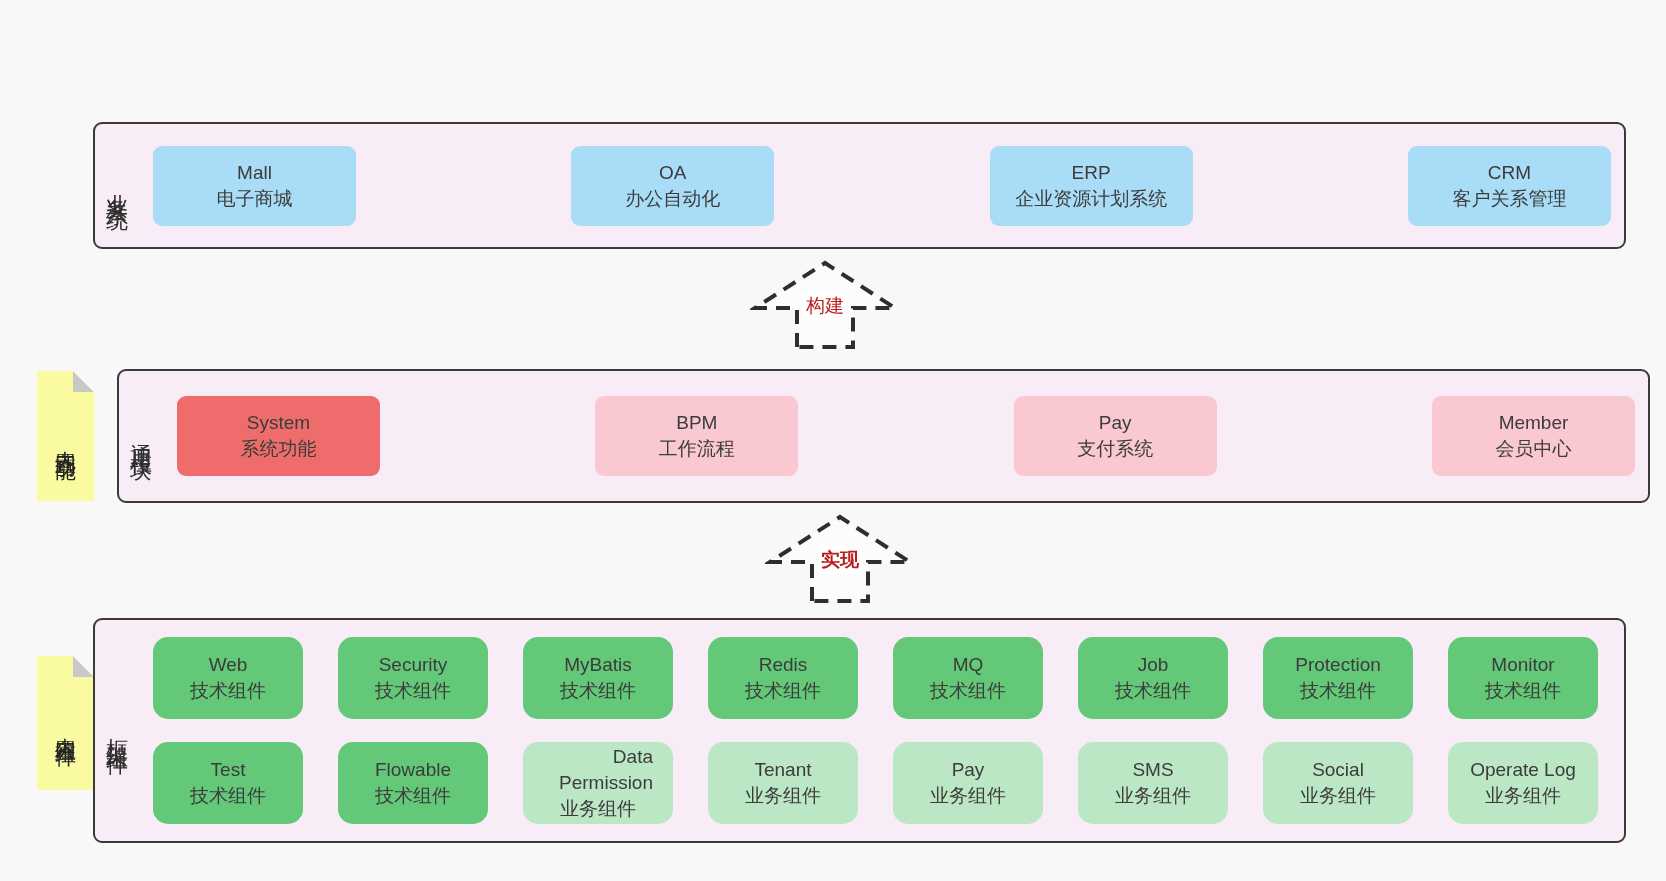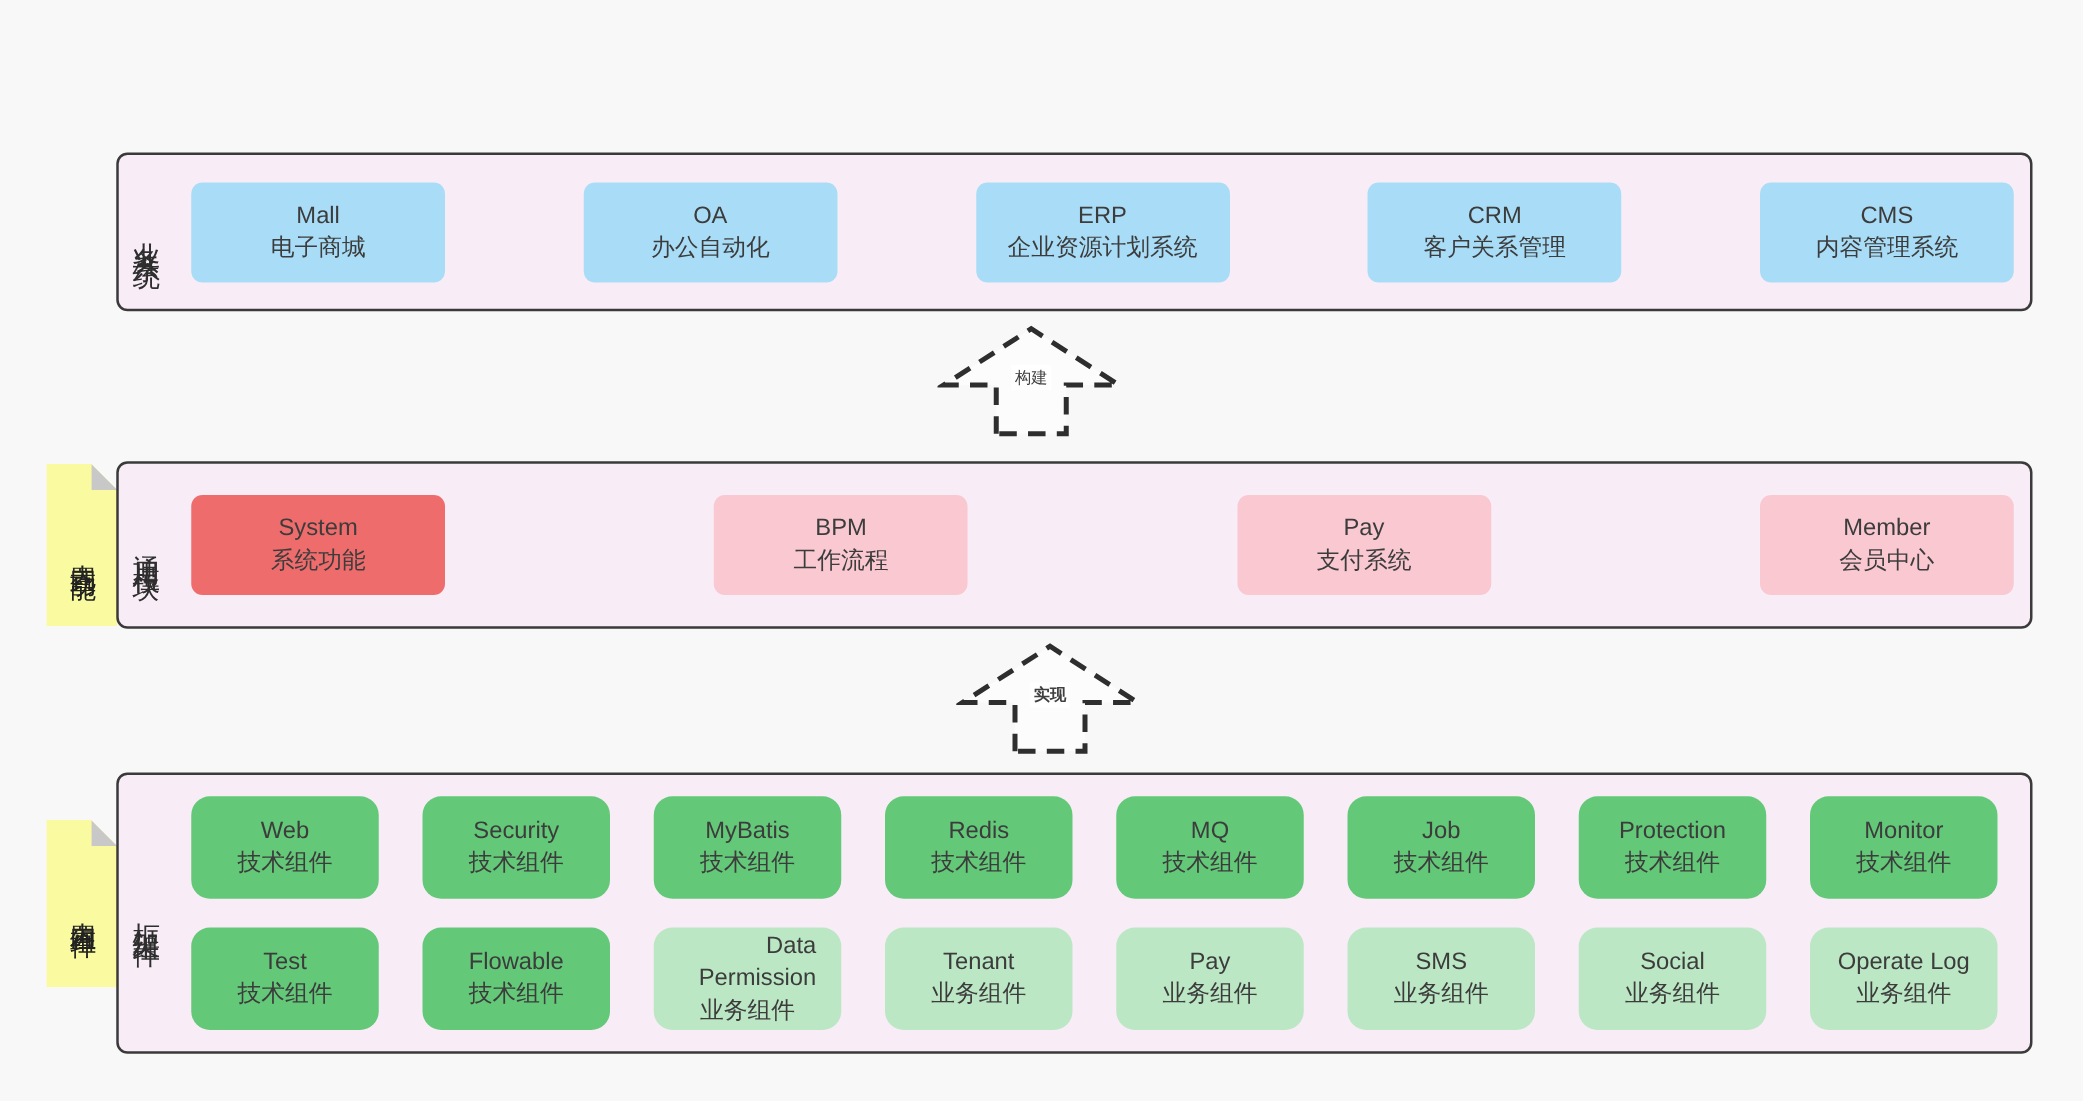--- a/index.html
+++ b/index.html
@@ -92,22 +92,22 @@
   }
 
   
   .arrow { position: absolute; width: 150px; height: 95px; z-index: 0; }
   .arrow svg { display: block; }
   .arrow-label {
     position: absolute;
     left: 50%; top: 36px;
     transform: translateX(-50%);
     background: #ffffff;
-    font-size: 13px;
-    color: #404040;
+    font-size: 19px;
+    color: #b91c1c;
     padding: 1px 3px;
     white-space: nowrap;
   }
 </style>
 </head>
 <body>
 
 <div id="canvas">
 
   <div class="sticky" style="top:371px;height:130px;">
@@ -130,36 +130,32 @@
         <div class="t">OA</div>
         <div class="s">办公自动化</div>
       </div>
       <div class="box box-lg blue">
         <div class="t">ERP</div>
         <div class="s">企业资源计划系统</div>
       </div>
       <div class="box box-lg blue">
         <div class="t">CRM</div>
         <div class="s">客户关系管理</div>
-      </div>
-      <div class="box box-lg blue">
-        <div class="t">CMS</div>
-        <div class="s">内容管理系统</div>
       </div>
     </div>
   </section>
 
   <div class="arrow" style="left:750px;top:256px;">
     <svg width="150" height="95" viewBox="0 0 150 95">
       <polygon points="47,91 47,52 5,52 75,7 145,52 103,52 103,91" fill="#fcfcfc" stroke="#2e2e2e" stroke-width="4" stroke-dasharray="14 9"></polygon>
     </svg>
     <div class="arrow-label">构建</div>
   </div>
 
-  <section class="band" style="top:369px;height:134px;">
+  <section class="band" style="top:369px;height:134px;margin-left:24px;">
     <div class="band-label v-text">通用模块</div>
     <div class="row6">
       <div class="box box-lg red">
         <div class="t">System</div>
         <div class="s">系统功能</div>
       </div>
       <div class="box box-lg pink">
         <div class="t">BPM</div>
         <div class="s">工作流程</div>
       </div>

